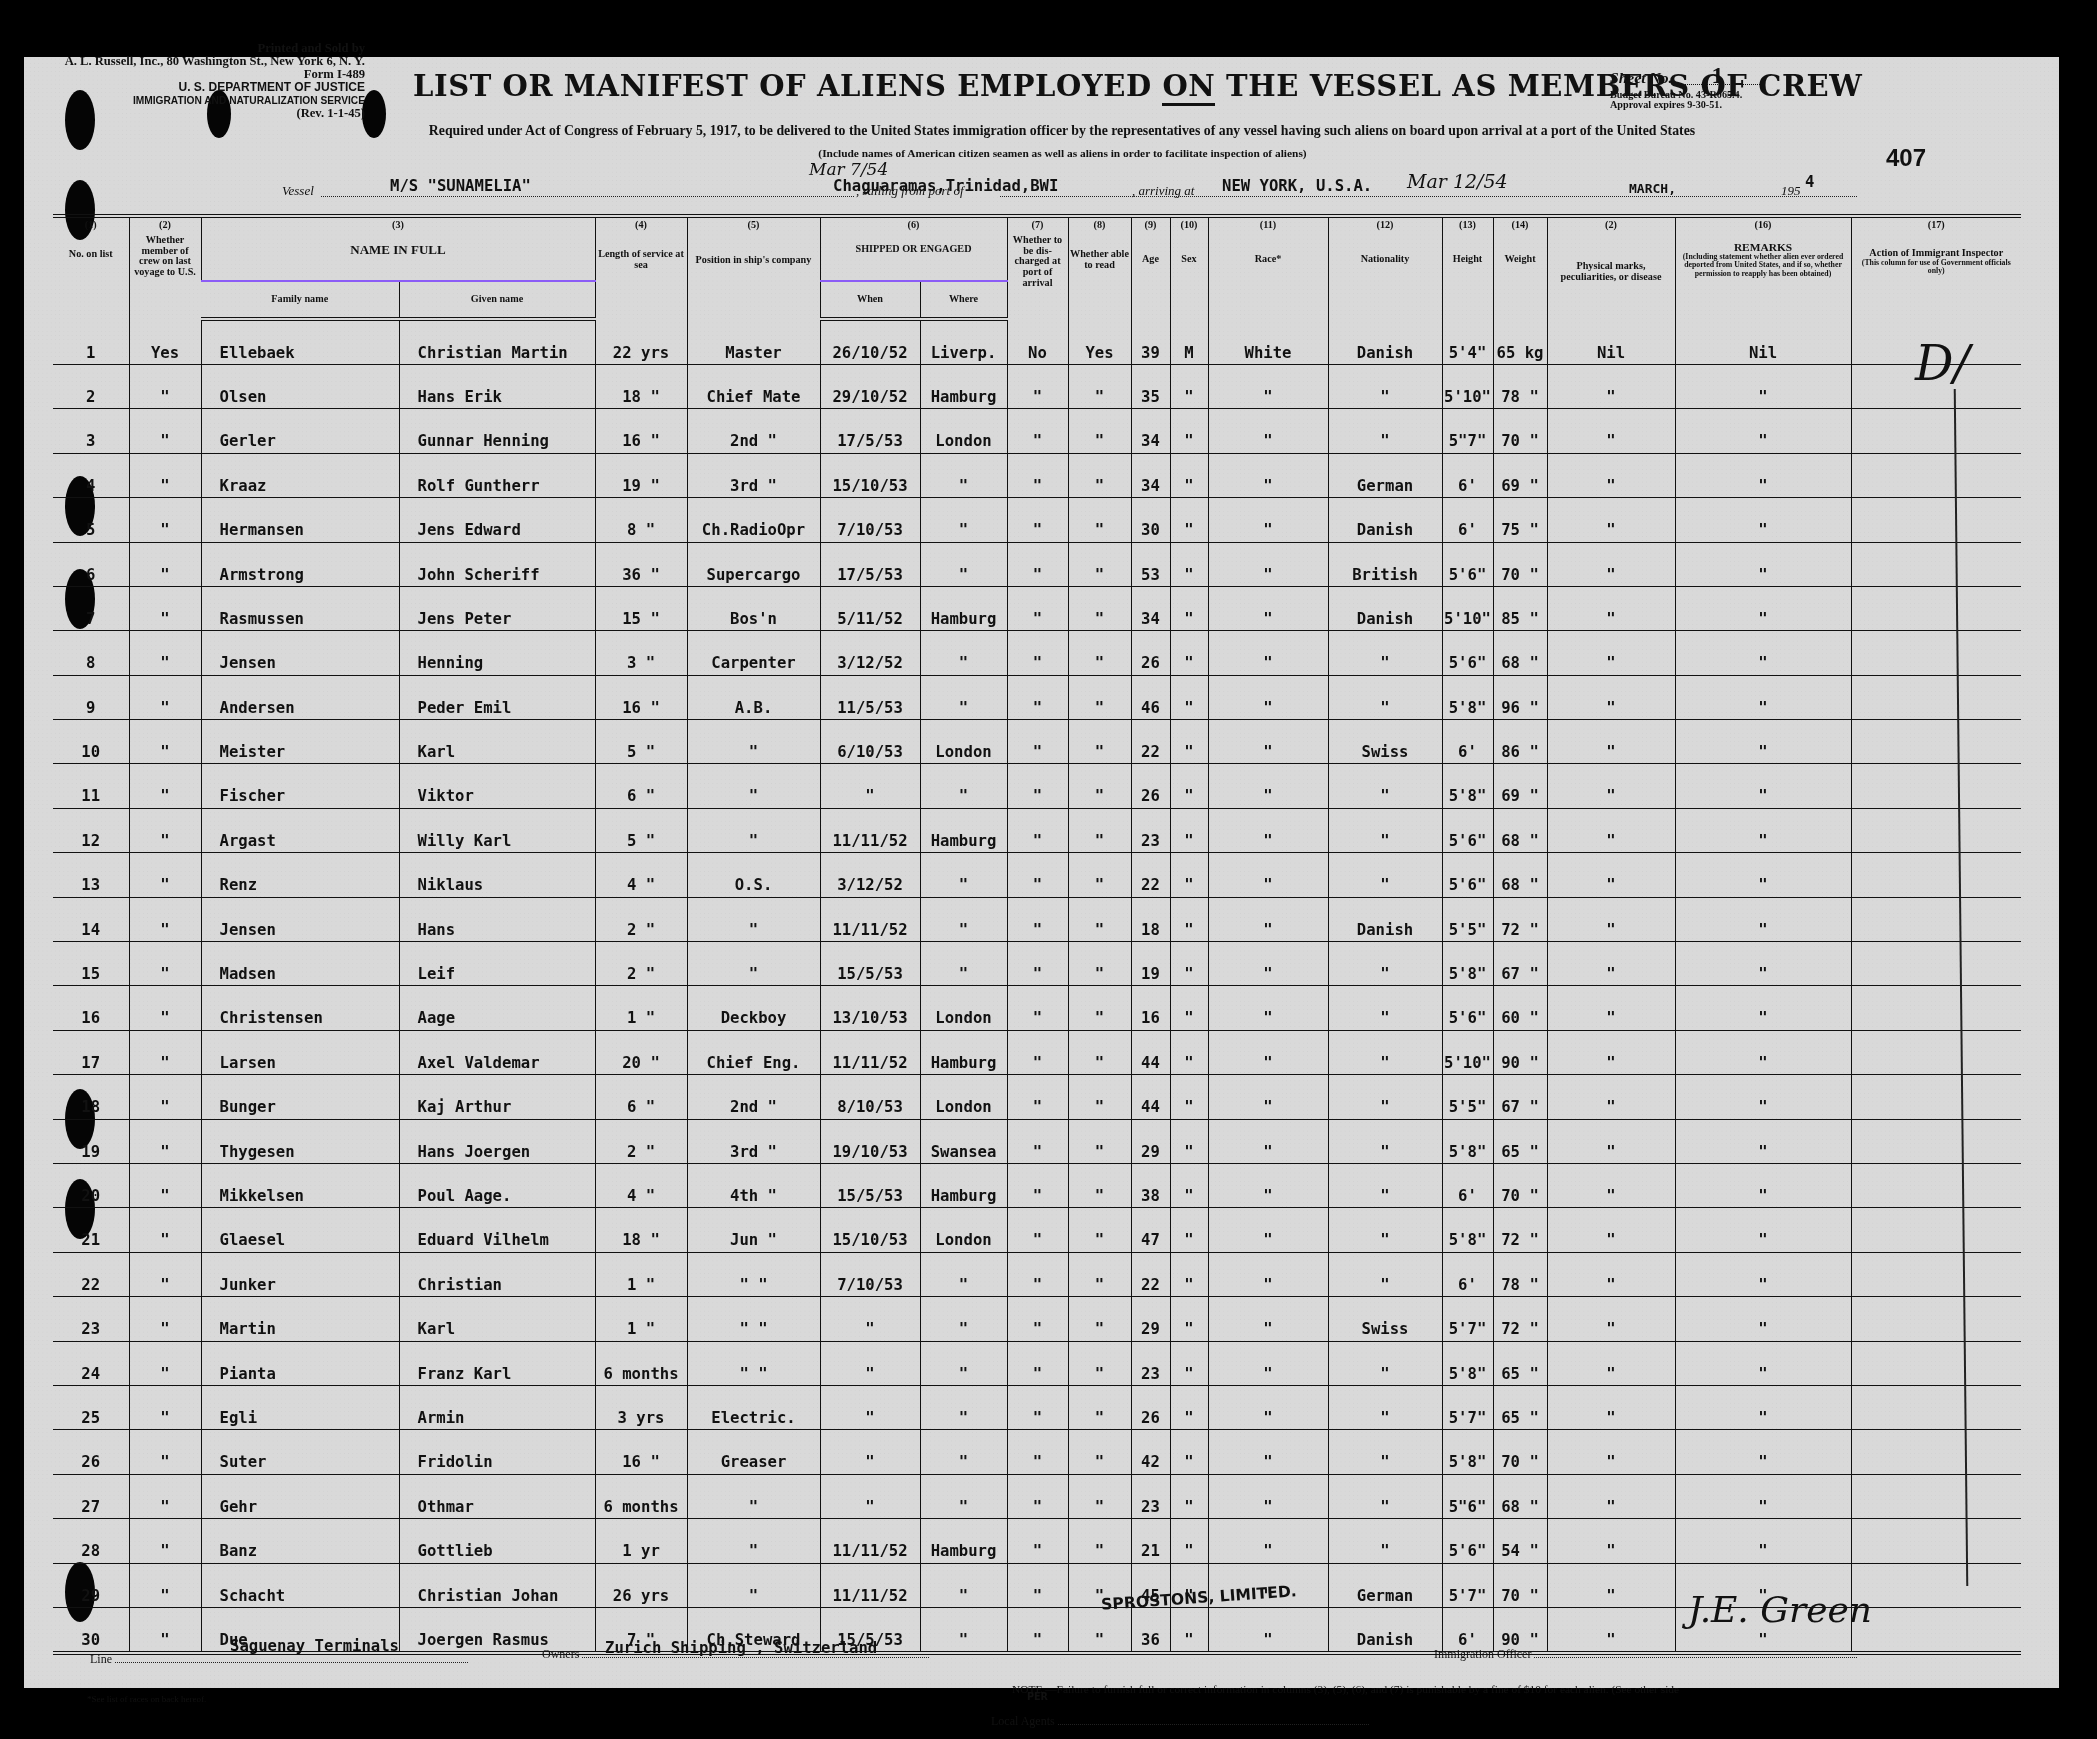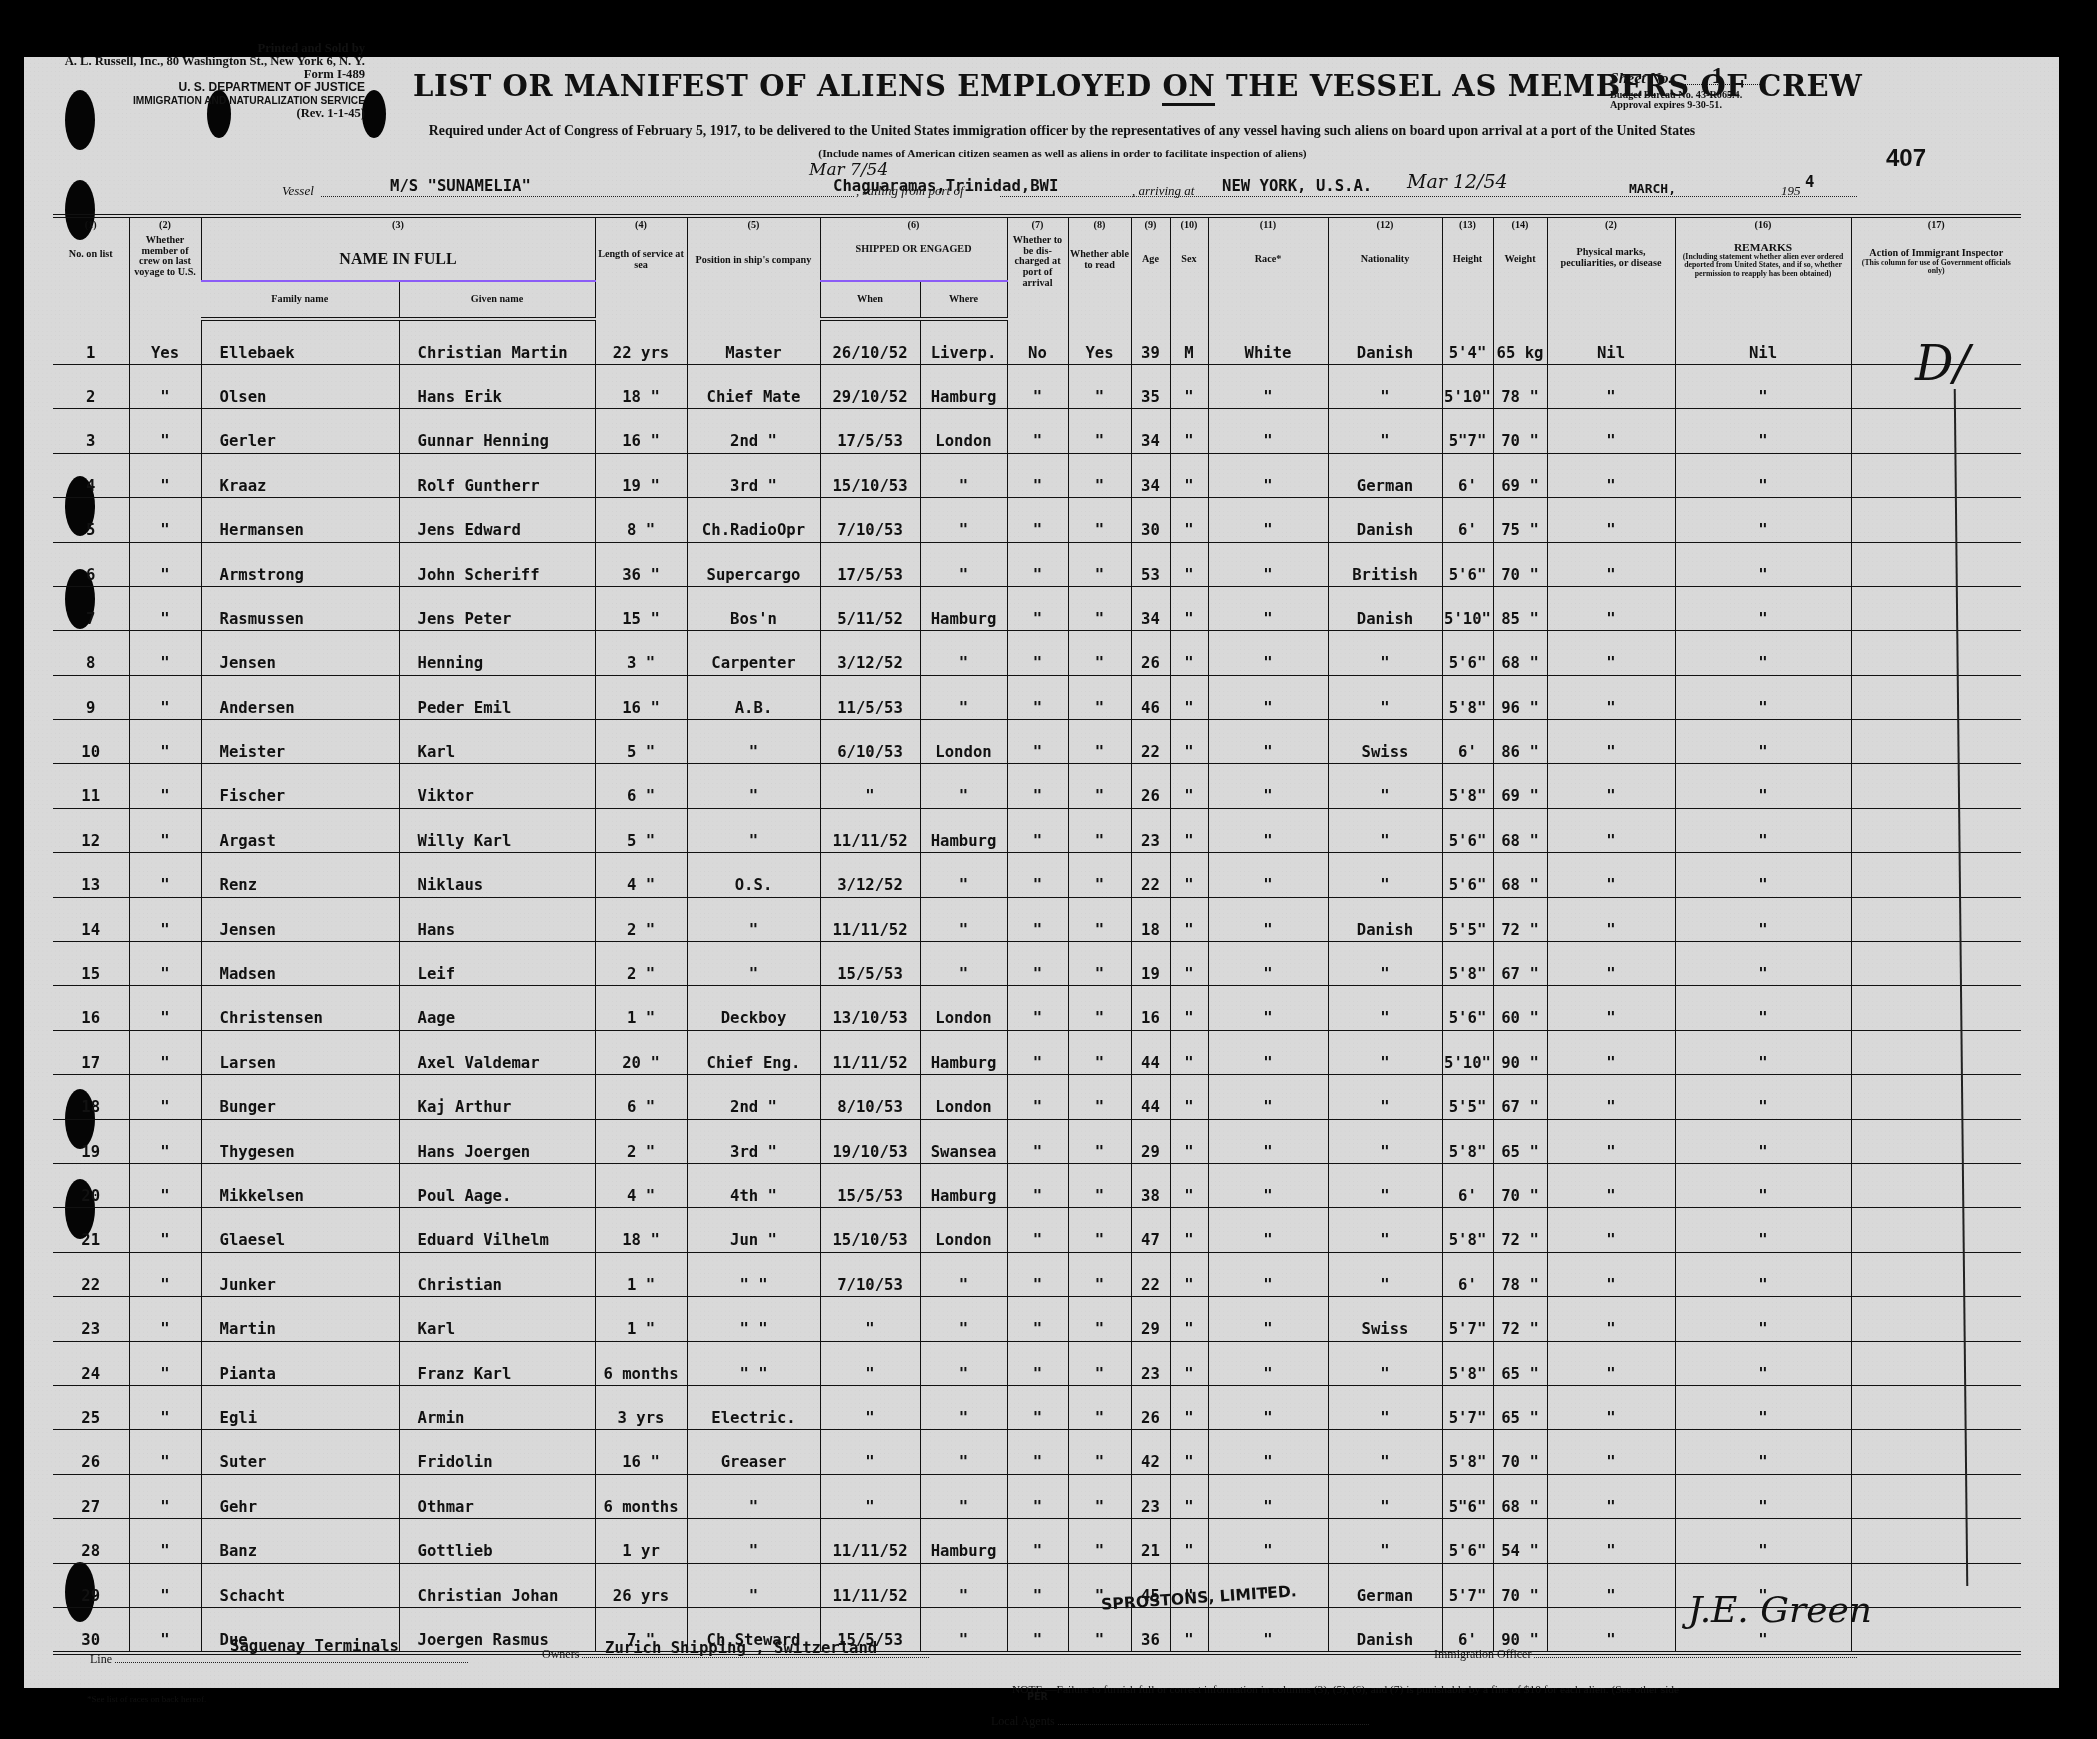--- a/index.html
+++ b/index.html
@@ -120,21 +120,21 @@
       <th rowspan="3">
           <div class="num">(1)</div>
           <div style="margin-top:18px">No. on list</div>
         </th>
       <th rowspan="3">
           <div class="num">(2)</div>
           <div style="margin-top:3.6px">Whether member of crew on last voyage to U.S.</div>
         </th>
       <th colspan="2" style="height:57px">
           <div class="num">(3)</div>
-          <div style="margin-top:23px;font-size:16px">NAME IN FULL</div>
+          <div style="margin-top:14px;font-size:13px">NAME IN FULL</div>
         </th>
       <th rowspan="3">
           <div class="num">(4)</div>
           <div style="margin-top:18px">Length of service at sea</div>
         </th>
       <th rowspan="3">
           <div class="num">(5)</div>
           <div style="margin-top:24px">Position in ship's company</div>
         </th>
       <th colspan="2" style="height:57px">
@@ -168,21 +168,21 @@
       <th rowspan="3">
           <div class="num">(13)</div>
           <div style="margin-top:23px">Height</div>
         </th>
       <th rowspan="3">
           <div class="num">(14)</div>
           <div style="margin-top:23px">Weight</div>
         </th>
       <th rowspan="3">
           <div class="num">(2)</div>
-          <div style="margin-top:16px">Physical marks, peculiarities, or disease</div>
+          <div style="margin-top:30px">Physical marks, peculiarities, or disease</div>
         </th>
       <th rowspan="3">
           <div class="num">(16)</div>
           <div style="margin-top:10.8px;font-size:11.4px">REMARKS</div>
           <div style="font-size:7.8px;line-height:8.4px">(Including statement whether alien ever ordered deported from United States, and if so, whether permission to reapply has been obtained)</div>
         </th>
       <th rowspan="3">
           <div class="num">(17)</div>
           <div style="margin-top:17px">Action of Immigrant Inspector</div>
           <div style="font-size:7.8px;line-height:8.4px">(This column for use of Government officials only)</div>

